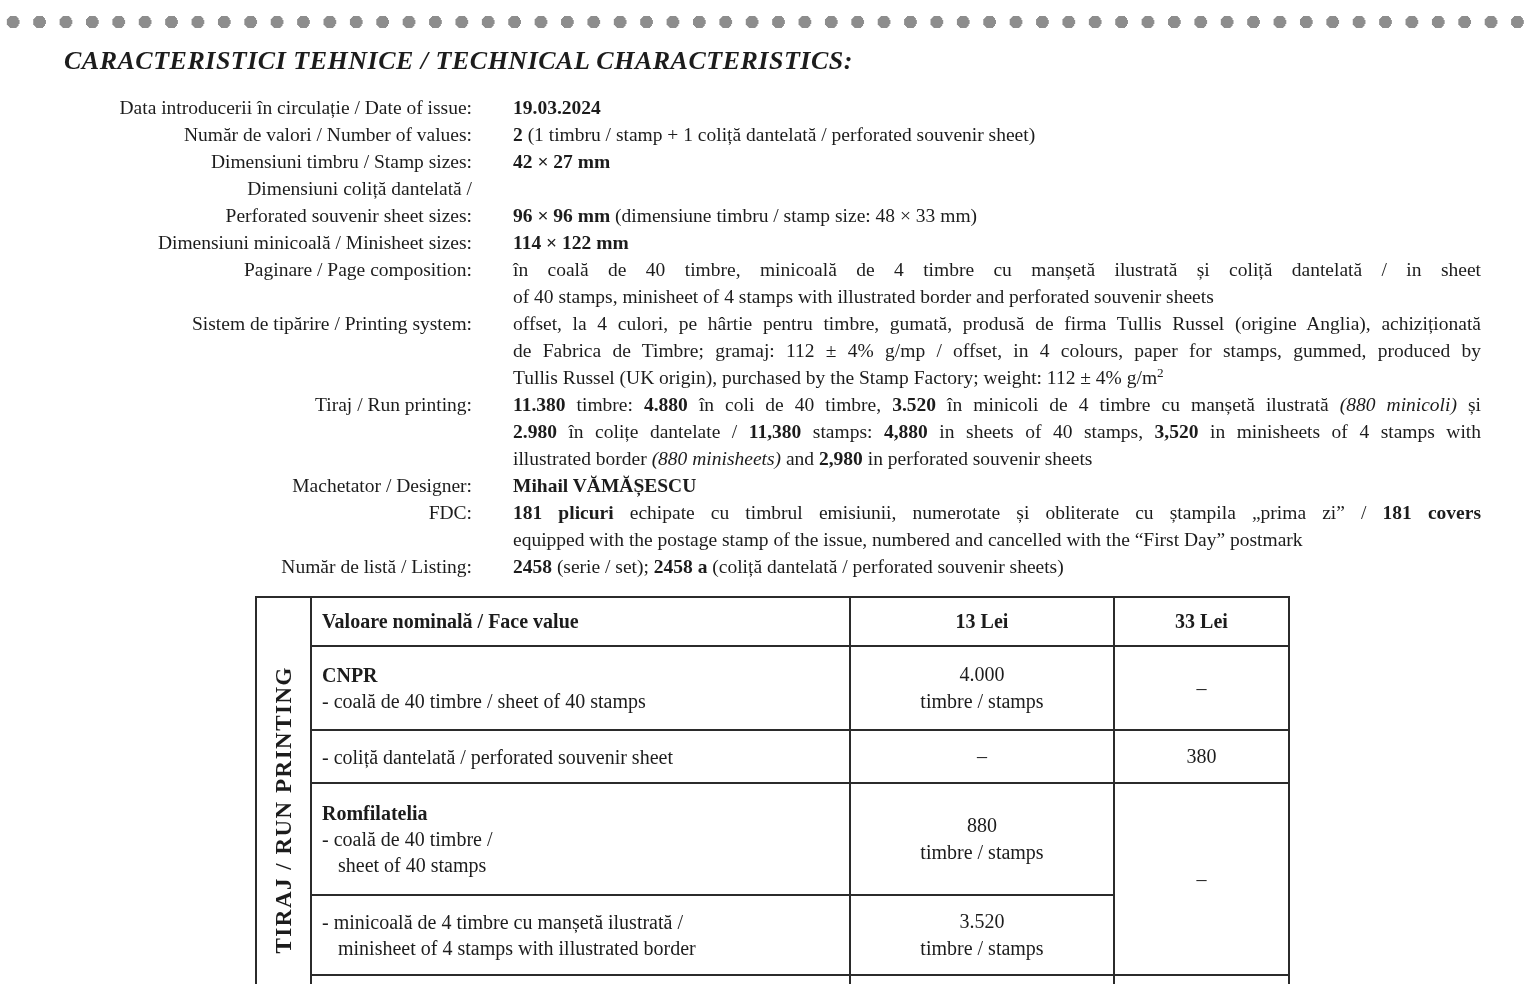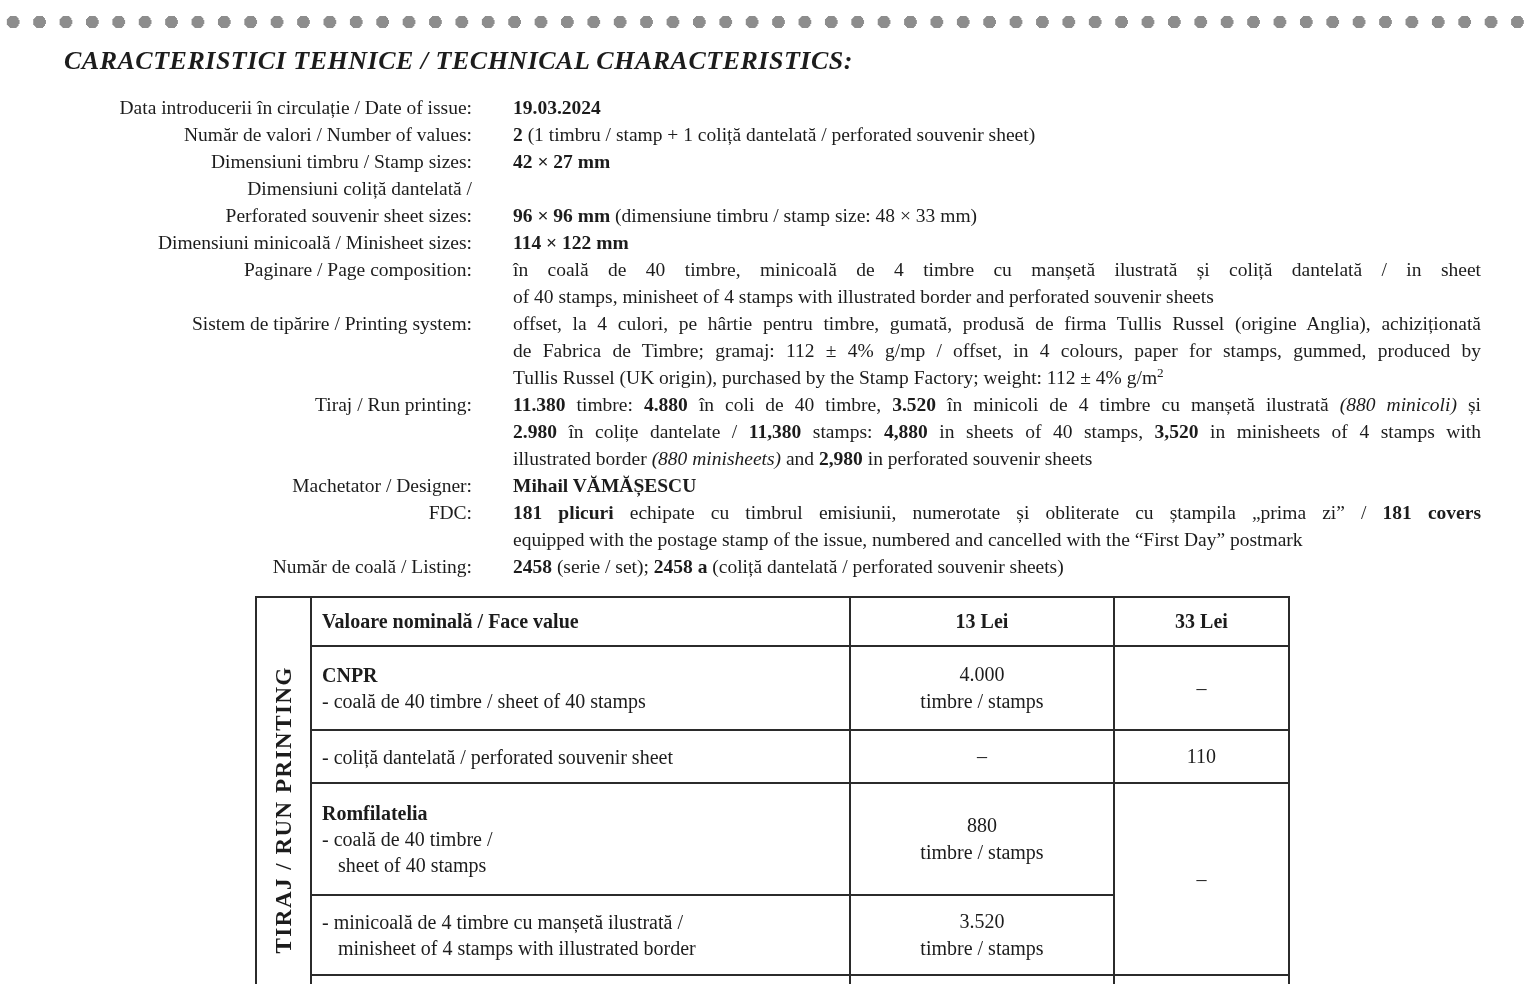--- a/index.html
+++ b/index.html
@@ -164,21 +164,21 @@
       <div class="spec-label">
         <div class="label-line">FDC:</div>
       </div>
       <div class="spec-value">
         <div class="val-line"><span class="b ">181 plicuri</span><span> echipate cu timbrul emisiunii, numerotate și obliterate cu ștampila „prima zi” / </span><span class="b ">181 covers</span></div>
         <div class="val-line"><span>equipped with the postage stamp of the issue, numbered and cancelled with the “First Day” postmark</span></div>
       </div>
     </div>
     <div class="spec-row">
       <div class="spec-label">
-        <div class="label-line">Număr de coală / Listing:</div>
+        <div class="label-line">Număr de listă / Listing:</div>
       </div>
       <div class="spec-value">
         <div class="val-line"><span class="b ">2458</span><span> (serie / set); </span><span class="b ">2458 a</span><span> (coliță dantelată / perforated souvenir sheets)</span></div>
       </div>
     </div>
   </section>
 
 <table class="run-table">
   <colgroup>
     <col style="width:55px">
@@ -209,21 +209,21 @@
         </td>
       </tr>
       <tr>
         <td class="cell-label">
           <div>- coliță dantelată / perforated souvenir sheet</div>
         </td>
         <td class="cell-num">
           <div>–</div>
         </td>
         <td class="cell-num">
-          <div>110</div>
+          <div>380</div>
         </td>
       </tr>
       <tr>
         <td class="cell-label">
           <div class="b ">Romfilatelia</div>
           <div>- coală de 40 timbre /</div>
           <div class="indent">sheet of 40 stamps</div>
         </td>
         <td class="cell-num">
           <div>880</div>

